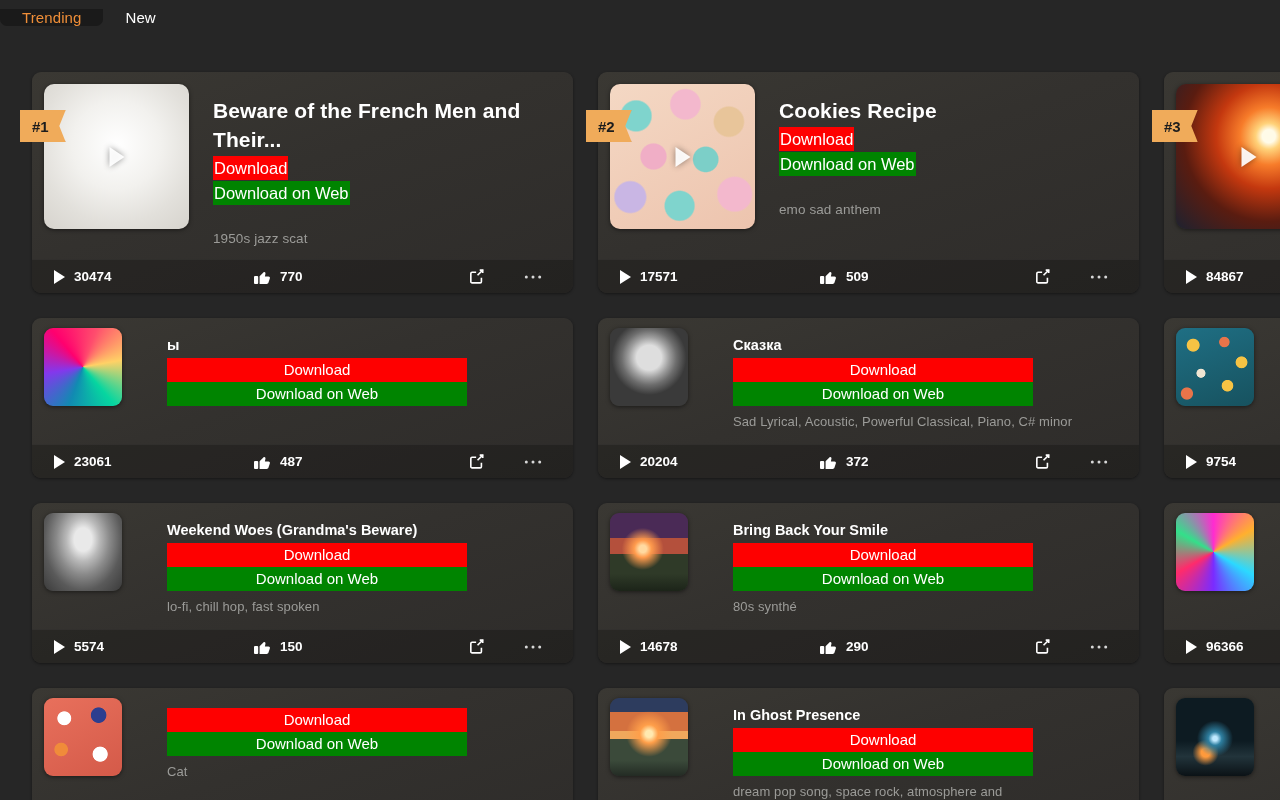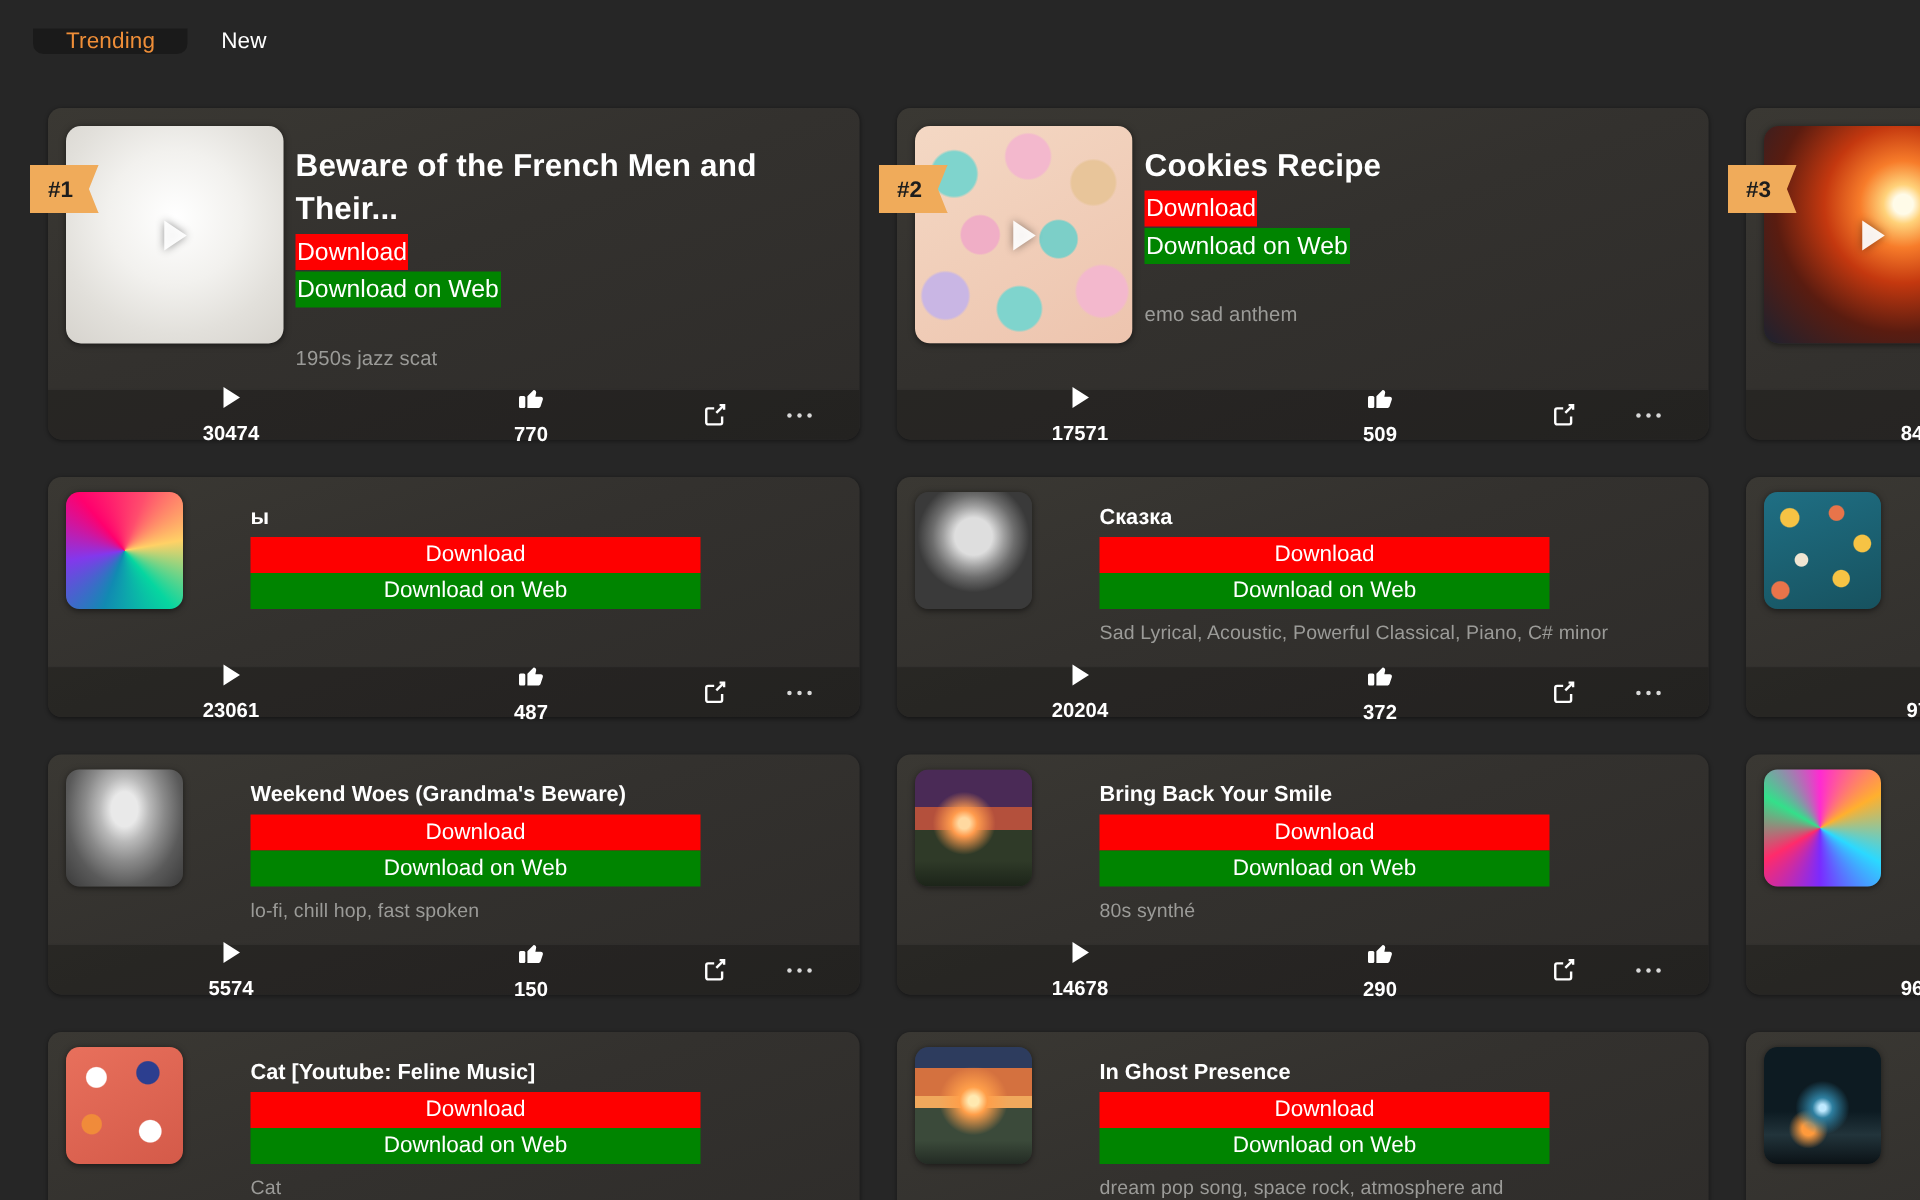--- a/index.html
+++ b/index.html
@@ -14,22 +14,21 @@
     width: 1280px; height: 800px;
     background: #262626;
     overflow: hidden;
   }
 
   
   .tabbar {
     position: absolute; top: 0; left: 0;
     width: 1280px; height: 36px;
     background: #262626;
-    display: flex; align-items: flex-end;
-    padding-left: 22px;
+    display: flex; align-items: center;
     z-index: 40;
   }
   .tab {
     display: flex; align-items: center; justify-content: center;
     padding: 0 22px;
     font-size: 15px; font-weight: 400;
     color: #ffffff;
     letter-spacing: .1px;
     cursor: pointer;
     user-select: none;
@@ -113,21 +112,21 @@
     border-top: 6px solid #b7782f;
     border-left: 6px solid transparent;
   }
 
   
   .info {
     flex: 1 1 auto;
     min-width: 0;
     padding-left: 14px;
   }
-  .card.big .info { padding-left: 8px; padding-top: 12px; }
+  .card.big .info { padding-left: 24px; padding-top: 12px; }
   .card.sm .info { padding-left: 45px; padding-top: 7px; }
 
   .title {
     color: #ffffff;
     font-weight: 700;
     overflow: hidden;
   }
   .card.big .title { font-size: 21px; line-height: 29px; letter-spacing: .1px; }
   .card.sm .title { font-size: 14.5px; line-height: 20px; }
 
@@ -182,21 +181,20 @@
     margin-top: auto;
   }
   .stat {
     display: flex; align-items: center;
     gap: 9px;
     color: #ffffff;
     font-size: 13.5px;
     font-weight: 700;
     cursor: pointer;
     user-select: none;
-    flex-direction: column;
   }
   .stat.plays { width: 200px; }
   .stat.likes { width: 200px; }
   .icon-btn {
     width: 44px;
     display: flex; align-items: center; justify-content: center;
     cursor: pointer;
   }
   .spacer { flex: 1 1 auto; }
   .tri {
@@ -551,21 +549,20 @@
             <span class="tri"></span>
             <span>96366</span>
           </div>
           <div class="spacer"></div>
         </div>
       </div>
       <div class="card sm">
         <div class="card-body">
           <div class="thumb sm" style="background-image:radial-gradient(circle at 26% 26%, #ffffff 0 8%, transparent 9%),radial-gradient(circle at 70% 22%, #2c3e8f 0 9%, transparent 10%),radial-gradient(circle at 22% 66%, #f08b3a 0 8%, transparent 9%),radial-gradient(circle at 72% 72%, #ffffff 0 9%, transparent 10%),linear-gradient(150deg,#e8705c,#d45a49)"></div>
           <div class="info">
-            <div class="title">Cat [Youtube: Feline Music]</div>
             <div class="dlwrap">
               <span class="dl-red">Download</span>
             </div>
             <div class="dlwrap2">
               <span class="dl-green">Download on Web</span>
             </div>
             <div class="tags">Cat</div>
           </div>
         </div>
       </div>

